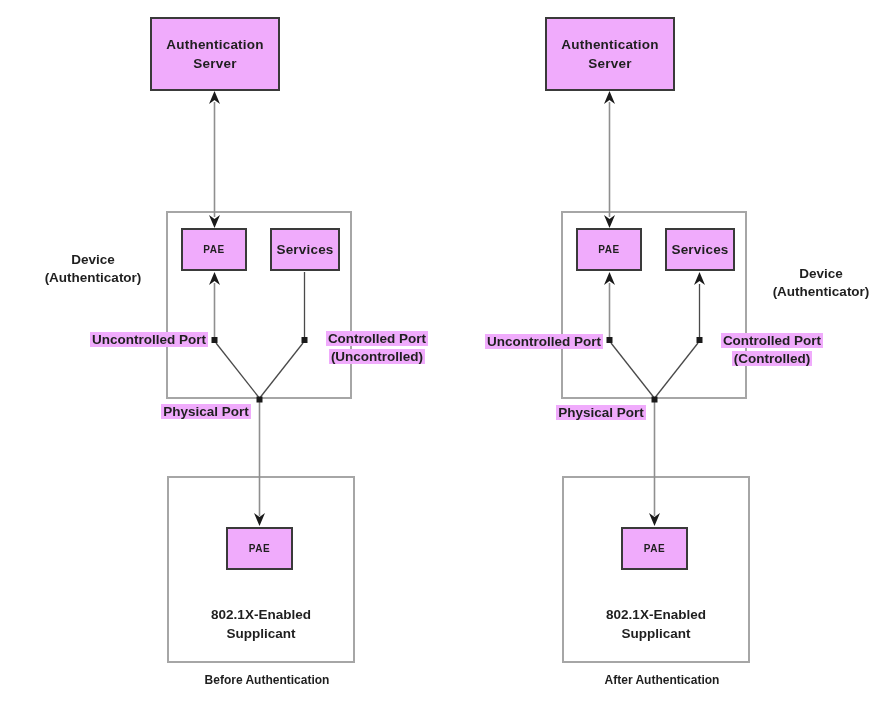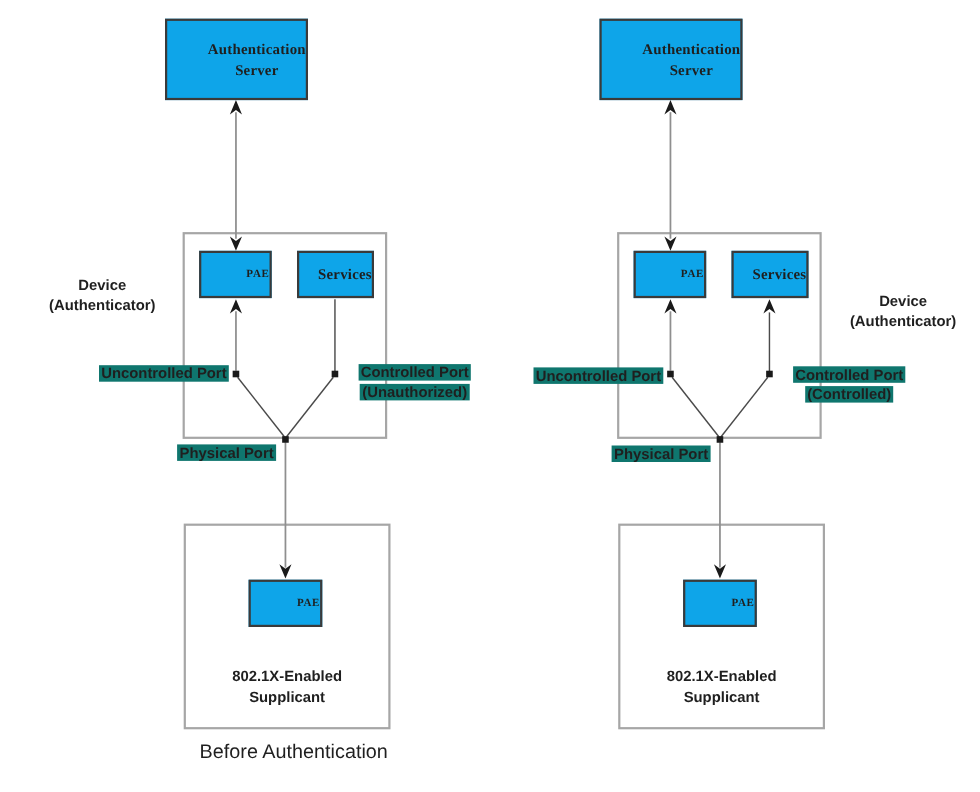--- a/index.html
+++ b/index.html
@@ -2,30 +2,30 @@
 <html><head>
 <meta charset="utf-8">
 <style>
   html,body{margin:0;padding:0;background:#ffffff;}
   #canvas{
     position:relative;width:891px;height:720px;background:#ffffff;overflow:hidden;
     font-family:"Liberation Sans", sans-serif;color:#1f1f1f;
   }
   .panel{position:absolute;top:0;width:460px;height:720px;}
   .box{position:absolute;box-sizing:border-box;background:transparent;}
-  .box-dark{border:2px solid #3a3a3a;background:#0ea5e9;display:flex;align-items:center;justify-content:flex-end;font-family:Liberation Serif, serif;}
+  .box-dark{border:2px solid #3a3a3a;background:#f0abfc;display:flex;align-items:center;justify-content:center;}
   .box-light{border:2px solid #a6a6a6;background:transparent;}
   .boxtext{font-weight:700;font-size:13.5px;line-height:19px;text-align:center;letter-spacing:.2px;}
   .paetext{font-weight:700;font-size:10px;letter-spacing:.6px;}
   .lbl{position:absolute;font-weight:700;font-size:13.5px;line-height:18px;white-space:nowrap;z-index:5;}
-  .whitebg{background:#0f766e;padding:0 2px;}
+  .whitebg{background:#f0abfc;padding:0 2px;}
   .center{text-align:center;}
   .right{text-align:right;}
   svg.wires{position:absolute;left:0;top:0;z-index:3;overflow:visible;}
-  .caption{position:absolute;font-weight:400;font-size:18px;text-align:center;z-index:5;}
+  .caption{position:absolute;font-weight:700;font-size:12px;text-align:center;z-index:5;}
 </style>
 </head>
 <body>
 
 <div id="canvas">
 
   <div class="panel" style="left:0px;">
 
     <div class="box box-dark" style="left:150px;top:17px;width:130px;height:74px;border-color:#3a3a3a;">
       <div class="boxtext">
@@ -76,21 +76,21 @@
       <span>Device</span><br>
       <span>(Authenticator)</span>
     </div>
 
     <div class="lbl right" style="left:40px;top:331px;width:168px;">
       <span class="whitebg">Uncontrolled Port</span>
     </div>
 
     <div class="lbl center" style="left:316px;top:330px;width:122px;">
       <span class="whitebg">Controlled Port</span><br>
-      <span class="whitebg">(Unauthorized)</span>
+      <span class="whitebg">(Uncontrolled)</span>
     </div>
 
     <div class="lbl center" style="left:156px;top:403px;width:100px;">
       <span class="whitebg">Physical Port</span>
     </div>
 
     <div class="lbl center" style="left:181px;top:605px;width:160px;line-height:19px;">
       <span>802.1X-Enabled</span><br>
       <span>Supplicant</span>
     </div>
@@ -162,15 +162,16 @@
 
     <div class="lbl center" style="left:156px;top:404px;width:100px;">
       <span class="whitebg">Physical Port</span>
     </div>
 
     <div class="lbl center" style="left:181px;top:605px;width:160px;line-height:19px;">
       <span>802.1X-Enabled</span><br>
       <span>Supplicant</span>
     </div>
 
+    <div class="caption" style="left:167px;top:673px;width:200px;">After Authentication</div>
   </div>
 
 </div>
 
 </body></html>

